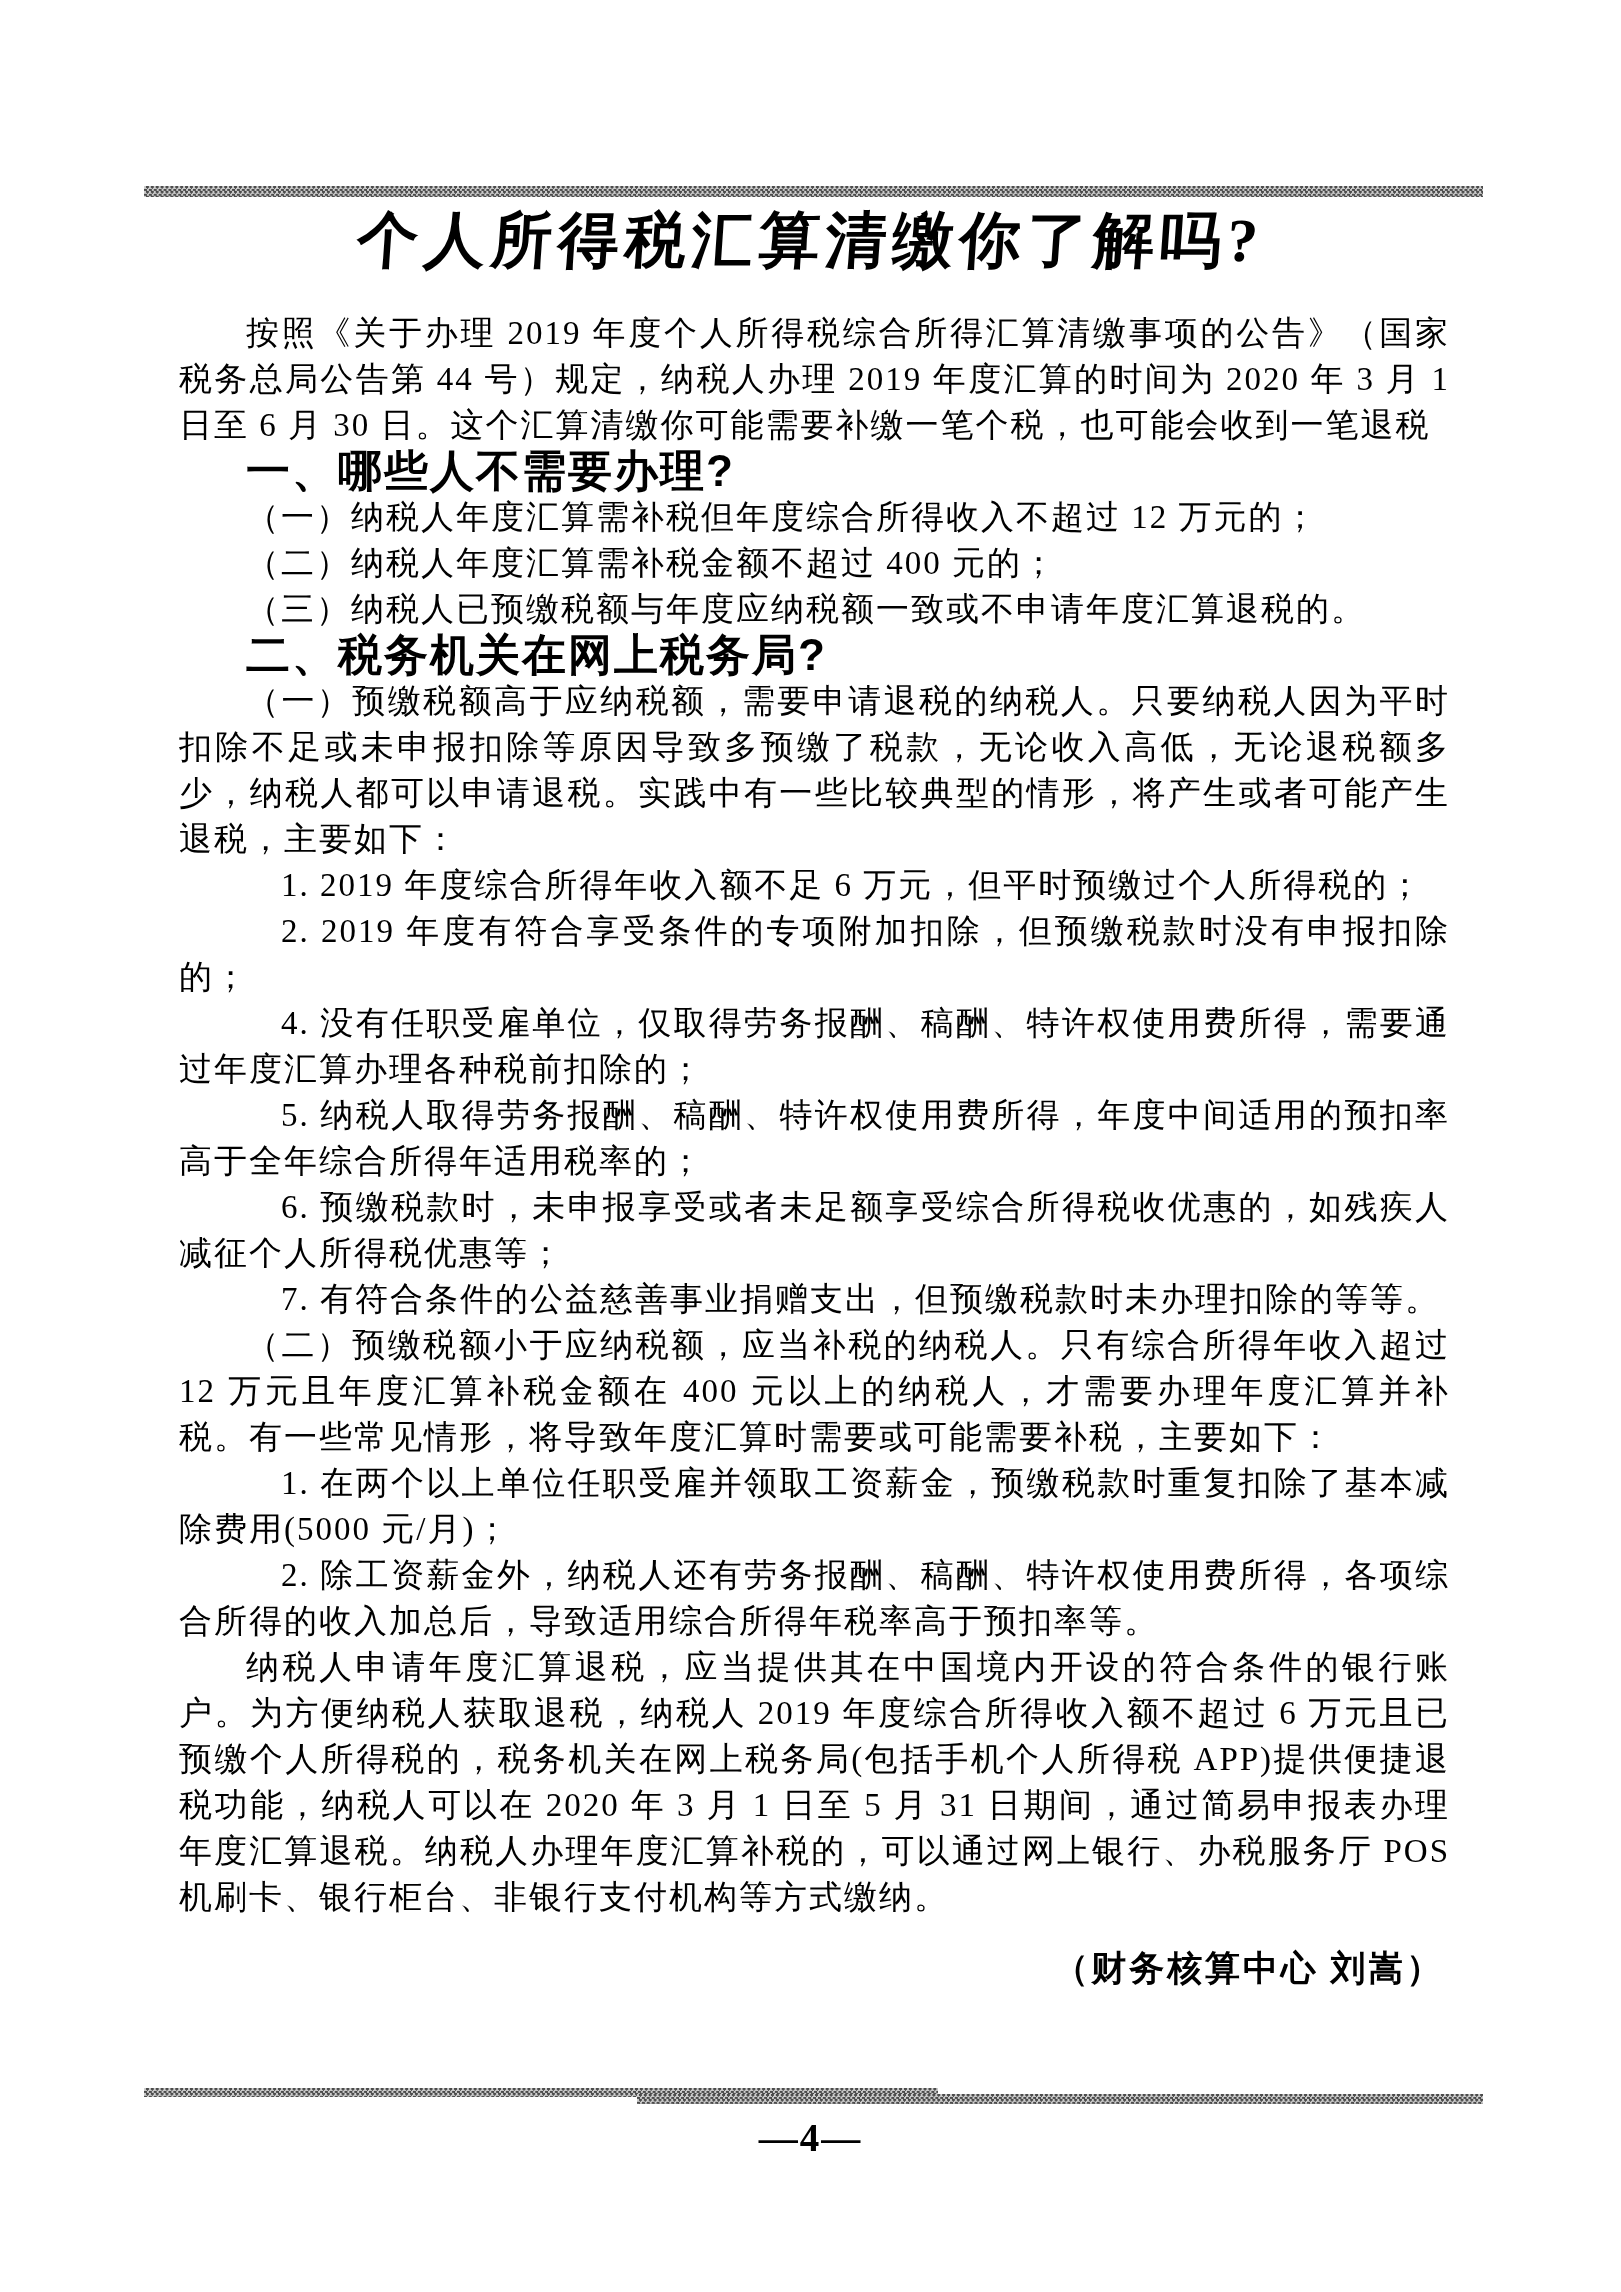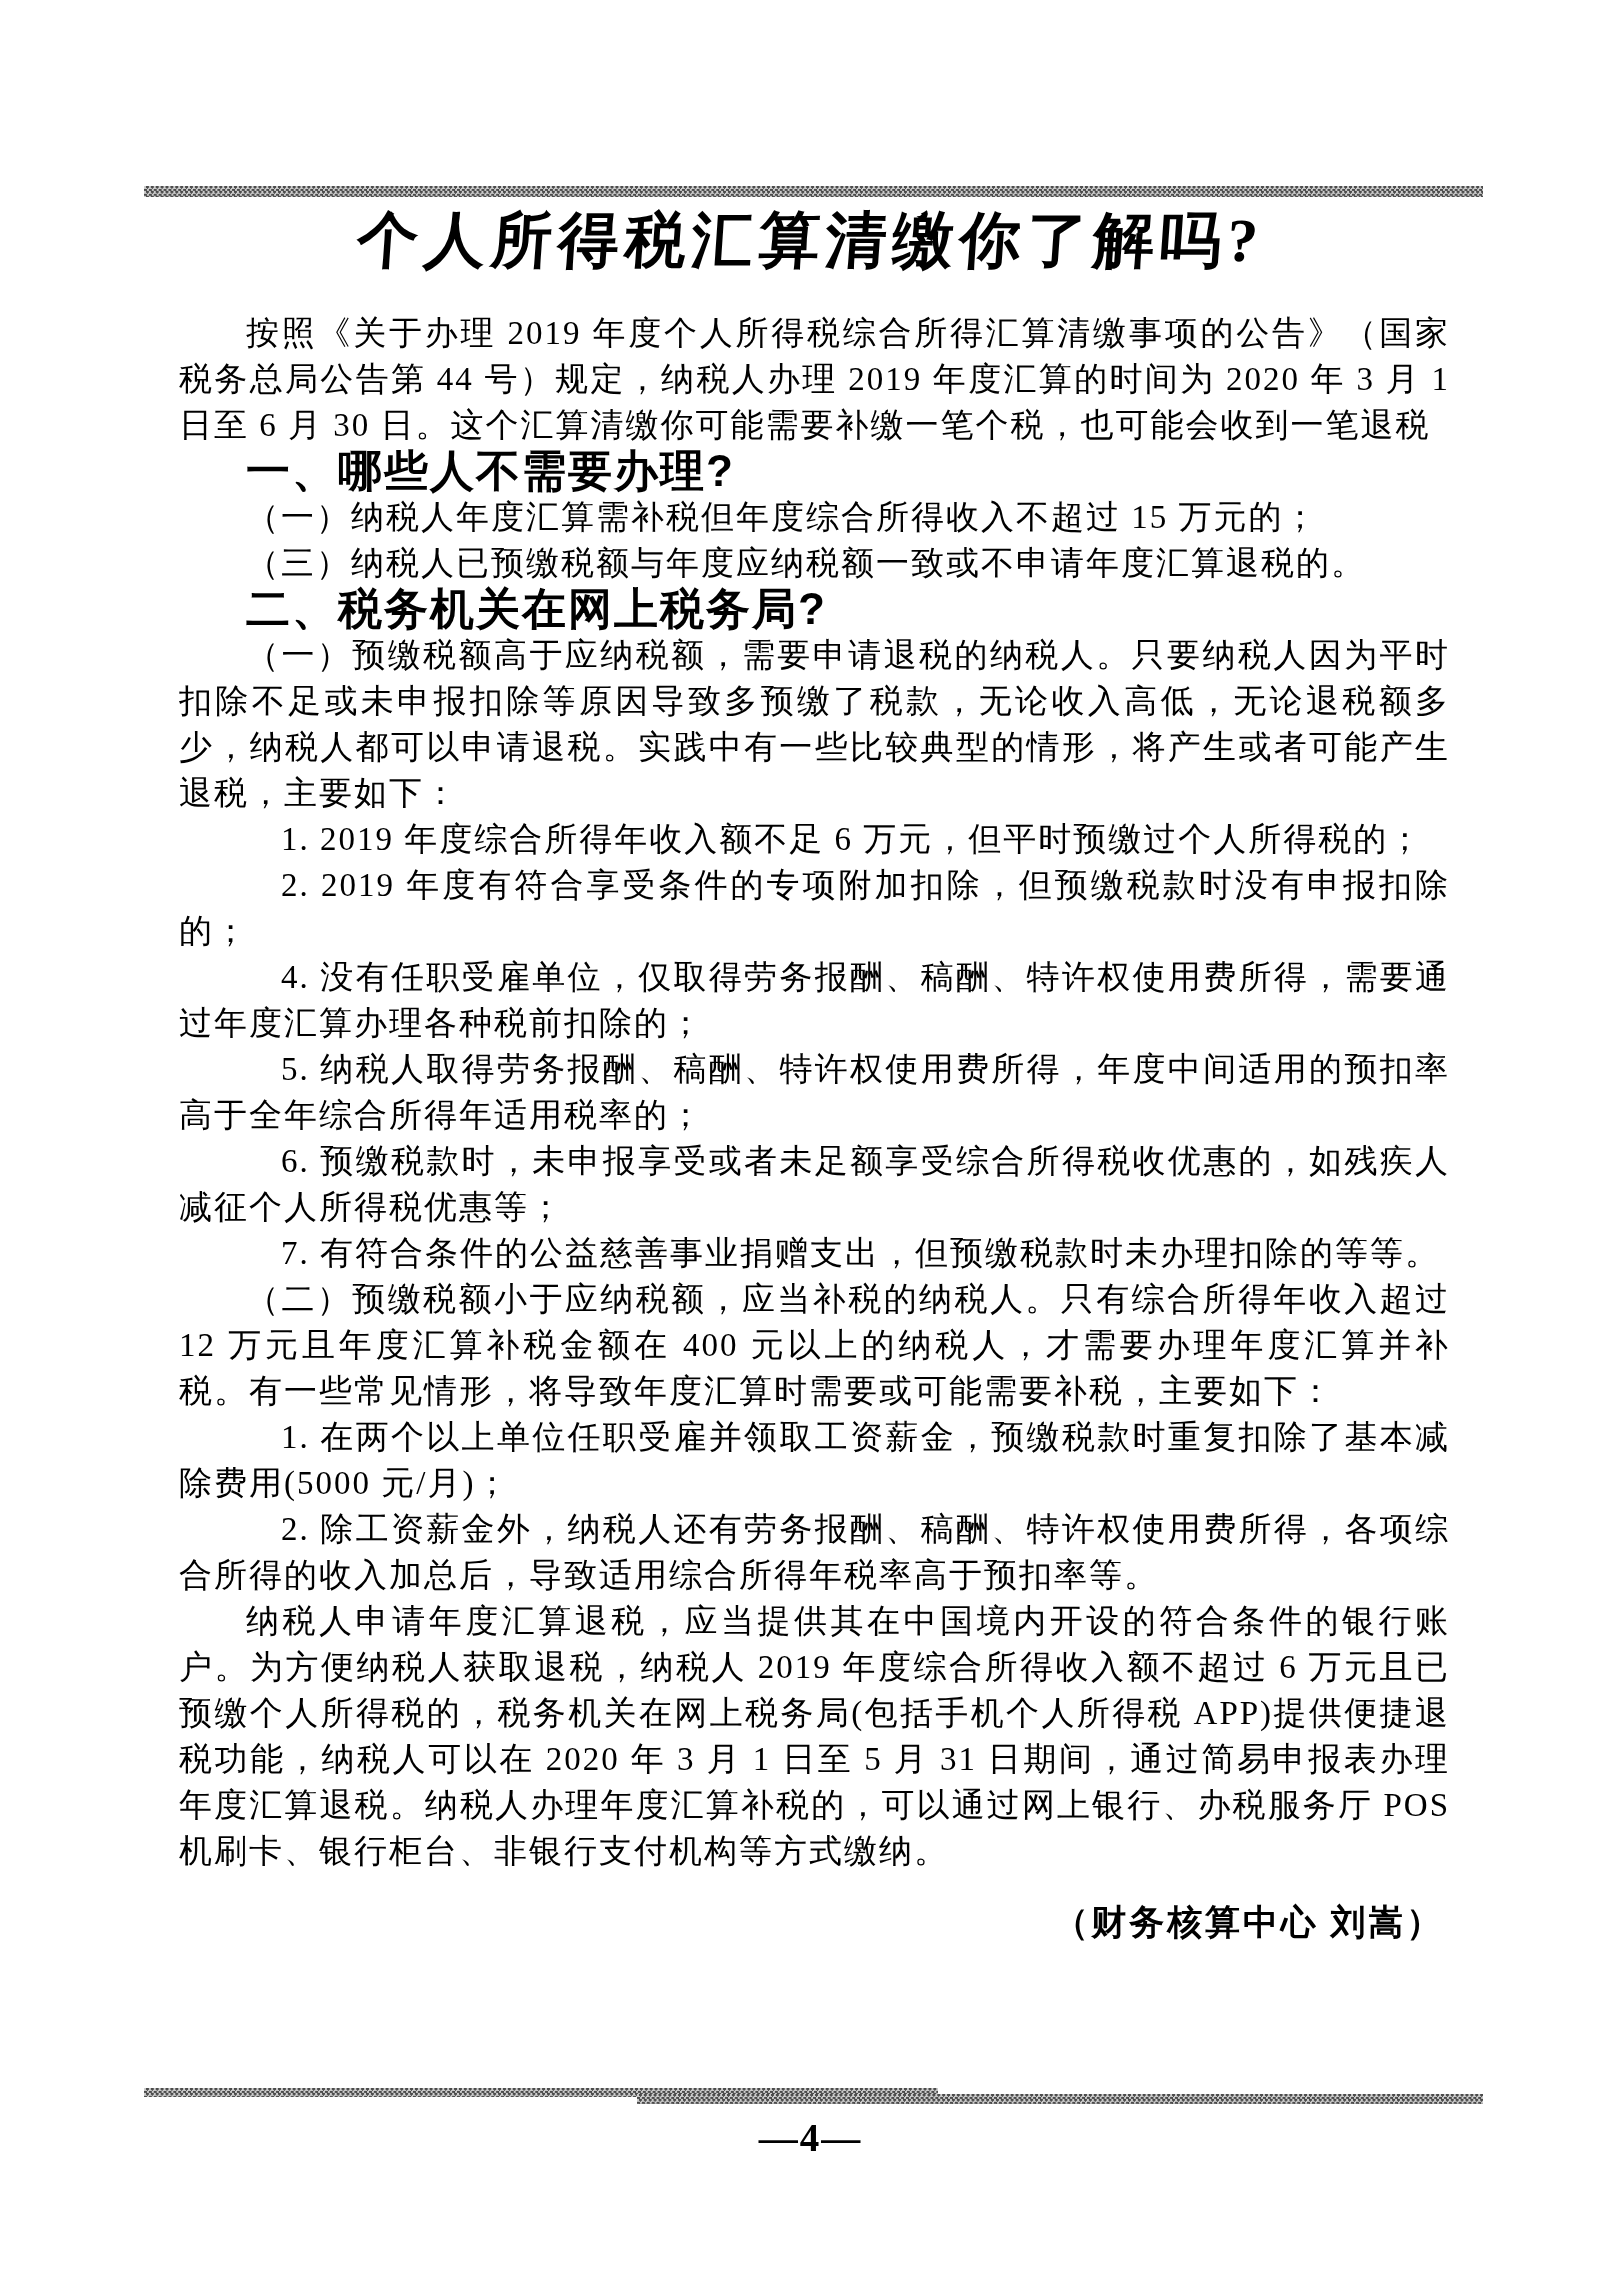--- a/index.html
+++ b/index.html
@@ -87,21 +87,22 @@
 
   <div class="rule-top checker"></div>
 
   <h1 class="doc-title">个人所得税汇算清缴你了解吗?</h1>
 
   <div class="content">
 
     <p class="para">按照《关于办理 2019 年度个人所得税综合所得汇算清缴事项的公告》（国家税务总局公告第 44 号）规定，纳税人办理 2019 年度汇算的时间为 2020 年 3 月 1 日至 6 月 30 日。这个汇算清缴你可能需要补缴一笔个税，也可能会收到一笔退税</p>
 
     <h2 class="heading">一、哪些人不需要办理?</h2>
-    <p class="para">（一）纳税人年度汇算需补税但年度综合所得收入不超过 15 万元的；</p>
+    <p class="para">（一）纳税人年度汇算需补税但年度综合所得收入不超过 12 万元的；</p>
+    <p class="para">（二）纳税人年度汇算需补税金额不超过 400 元的；</p>
     <p class="para">（三）纳税人已预缴税额与年度应纳税额一致或不申请年度汇算退税的。</p>
 
     <h2 class="heading">二、税务机关在网上税务局?</h2>
     <p class="para">（一）预缴税额高于应纳税额，需要申请退税的纳税人。只要纳税人因为平时扣除不足或未申报扣除等原因导致多预缴了税款，无论收入高低，无论退税额多少，纳税人都可以申请退税。实践中有一些比较典型的情形，将产生或者可能产生退税，主要如下：</p>
     <p class="para indent-3">1. 2019 年度综合所得年收入额不足 6 万元，但平时预缴过个人所得税的；</p>
     <p class="para indent-3">2. 2019 年度有符合享受条件的专项附加扣除，但预缴税款时没有申报扣除的；</p>
     <p class="para indent-3">4. 没有任职受雇单位，仅取得劳务报酬、稿酬、特许权使用费所得，需要通过年度汇算办理各种税前扣除的；</p>
     <p class="para indent-3">5. 纳税人取得劳务报酬、稿酬、特许权使用费所得，年度中间适用的预扣率高于全年综合所得年适用税率的；</p>
     <p class="para indent-3">6. 预缴税款时，未申报享受或者未足额享受综合所得税收优惠的，如残疾人减征个人所得税优惠等；</p>
     <p class="para indent-3">7. 有符合条件的公益慈善事业捐赠支出，但预缴税款时未办理扣除的等等。</p>

